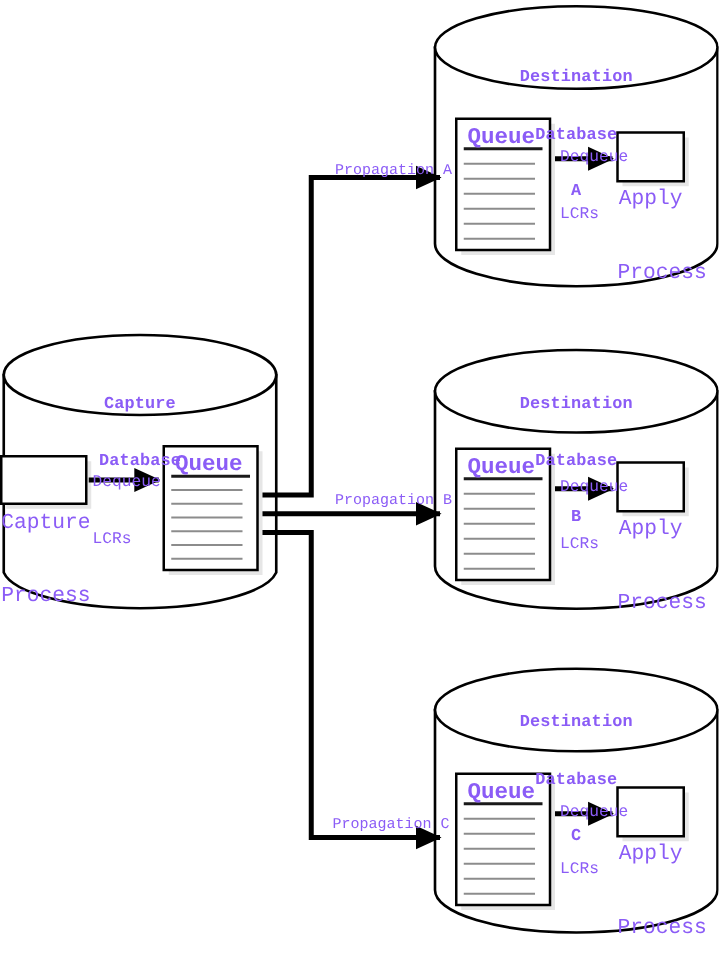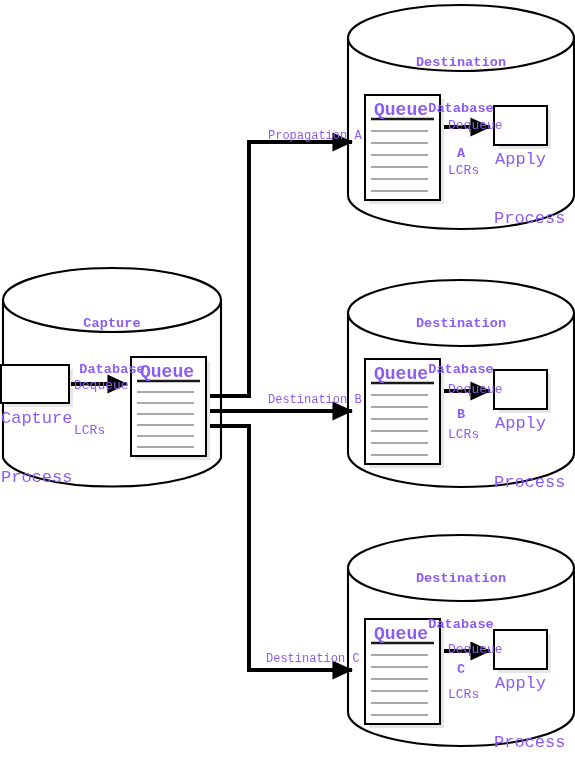--- a/index.html
+++ b/index.html
@@ -223,16 +223,16 @@
     <div>Capture</div>
     <div>Process</div>
   </div>
   <div class="txt edge-label" style="left:74px; top:348px;">
     <div>Dequeue</div>
     <div>LCRs</div>
   </div>
   <div class="txt queue-label" style="left:140px; top:362px;">Queue</div>
 
   <div class="txt prop-label" style="left:268px; top:130px;">Propagation A</div>
-  <div class="txt prop-label" style="left:268px; top:394px;">Destination B</div>
-  <div class="txt prop-label" style="left:266px; top:653px;">Destination C</div>
+  <div class="txt prop-label" style="left:268px; top:394px;">Propagation B</div>
+  <div class="txt prop-label" style="left:266px; top:653px;">Propagation C</div>
 
 </div>
 
 </body></html>

